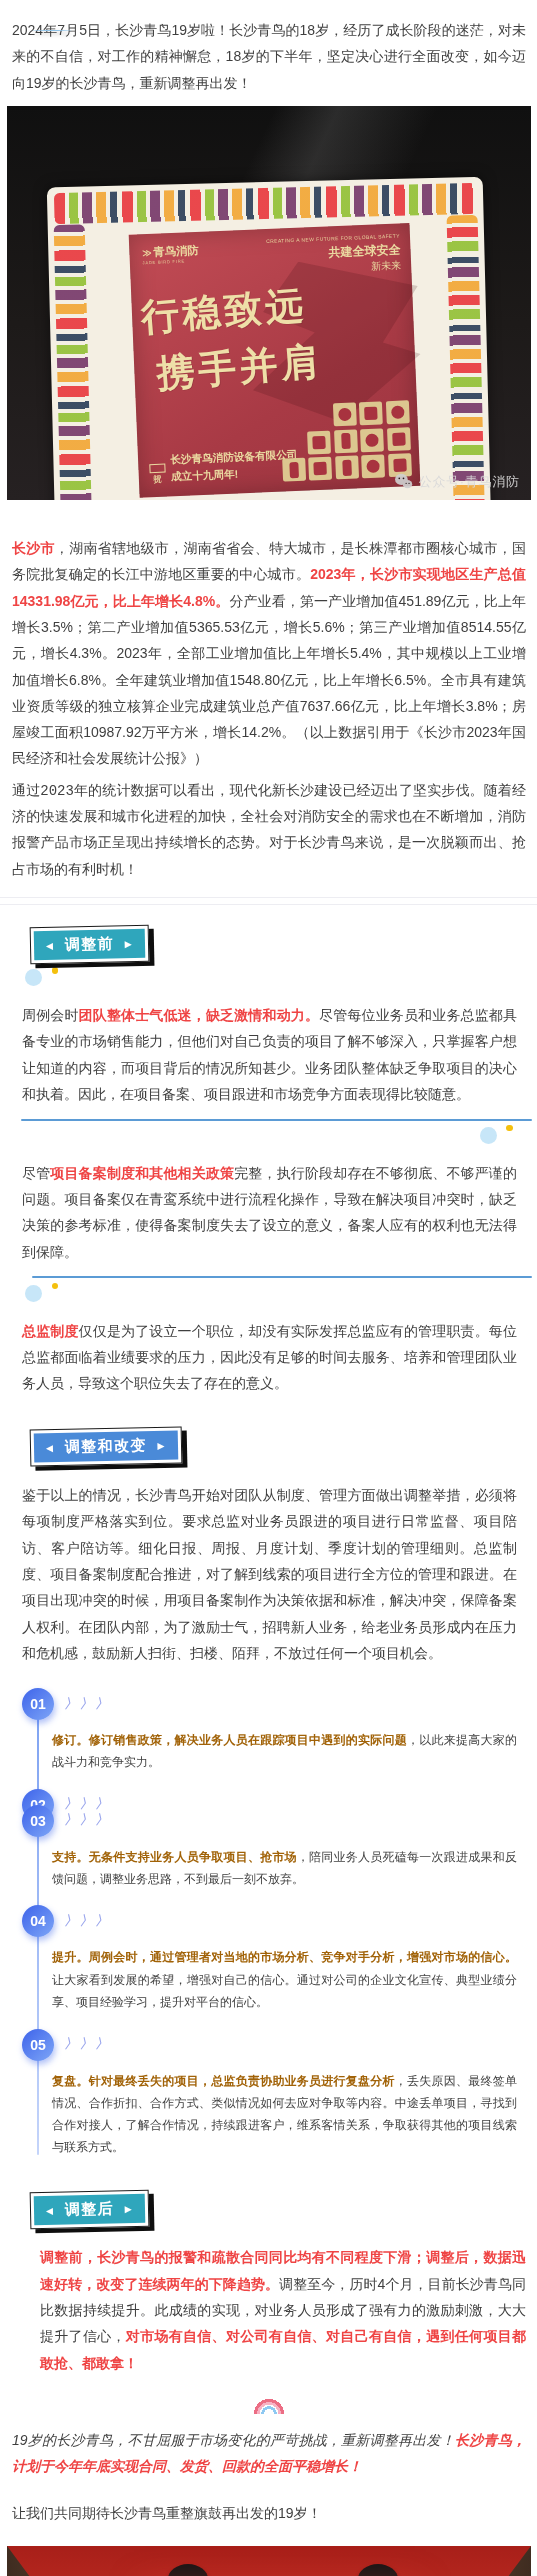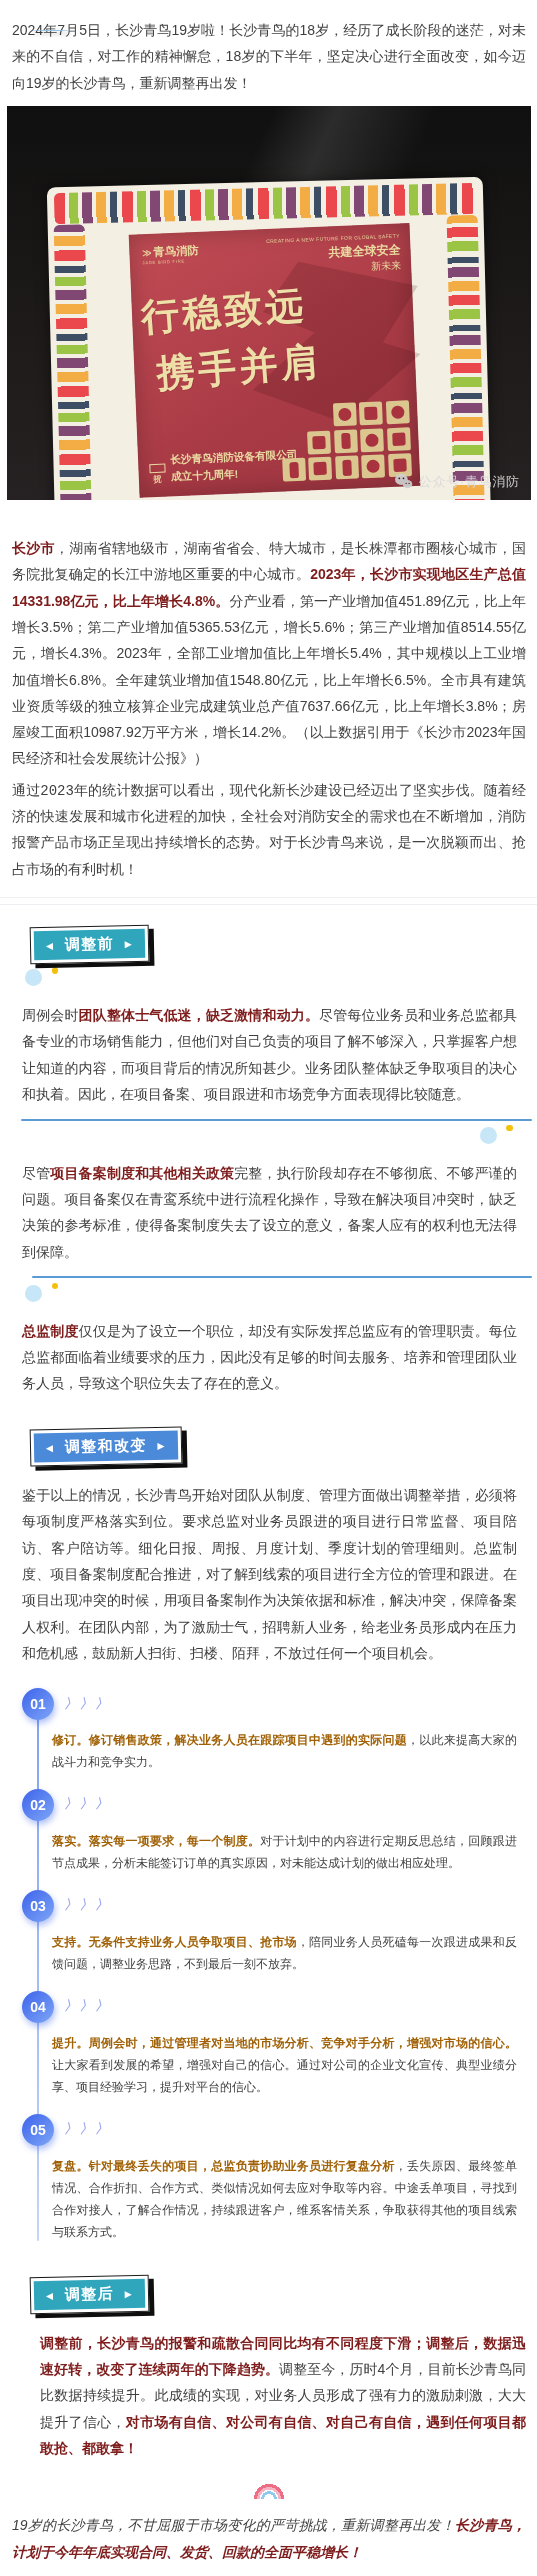--- a/index.html
+++ b/index.html
@@ -1,19 +1,19 @@
 <!DOCTYPE html>
 <html style="font-size:11.3px"><head>
 <meta charset="utf-8">
 <style>
   html,body{margin:0;padding:0;background:#fff;}
   body{width:538px;font-family:"Liberation Sans","DejaVu Sans",sans-serif;color:#3f3f3f;}
   .page{width:538px;overflow:hidden;background:#fff;}
   .para{font-size:14px;line-height:1.88;text-align:justify;margin:0 12px;color:#3f3f3f;}
-  .para b{color:#7f1d1d;}
+  .para b{color:#ef4444;}
   .intro{margin-top:17px;margin-bottom:10px;}
 
   
   .photo{position:relative;margin:0 7px;overflow:hidden;}
   .wm{position:absolute;right:11.3px;bottom:8.5px;display:flex;align-items:center;gap:5.6px;
       color:#d9d9d9;font-size:13px;letter-spacing:0.7px;opacity:.92;}
   .wm svg{width:19px;height:19px;}
 
   
   .cake-photo{height:394px;background:linear-gradient(180deg,#101010,#1d1a19 55%,#262122);}
@@ -239,21 +239,20 @@
 
     <div class="step">
       <div class="step-num">01</div>
       <span class="chevs">〉〉〉</span>
       <p class="step-text"><b>修订。修订销售政策，解决业务人员在跟踪项目中遇到的实际问题</b><span>，以此来提高大家的战斗力和竞争实力。</span></p>
     </div>
 
     <div class="step">
       <div class="step-num">02</div>
       <span class="chevs">〉〉〉</span>
-      <p class="step-text"><b>落实。落实每一项要求，每一个制度。</b><span>对于计划中的内容进行定期反思总结，回顾跟进节点成果，分析未能签订订单的真实原因，对未能达成计划的做出相应处理。</span></p>
     </div>
 
     <div class="step">
       <div class="step-num">03</div>
       <span class="chevs">〉〉〉</span>
       <p class="step-text"><b>支持。无条件支持业务人员争取项目、抢市场</b><span>，陪同业务人员死磕每一次跟进成果和反馈问题，调整业务思路，不到最后一刻不放弃。</span></p>
     </div>
 
     <div class="step">
       <div class="step-num">04</div>

